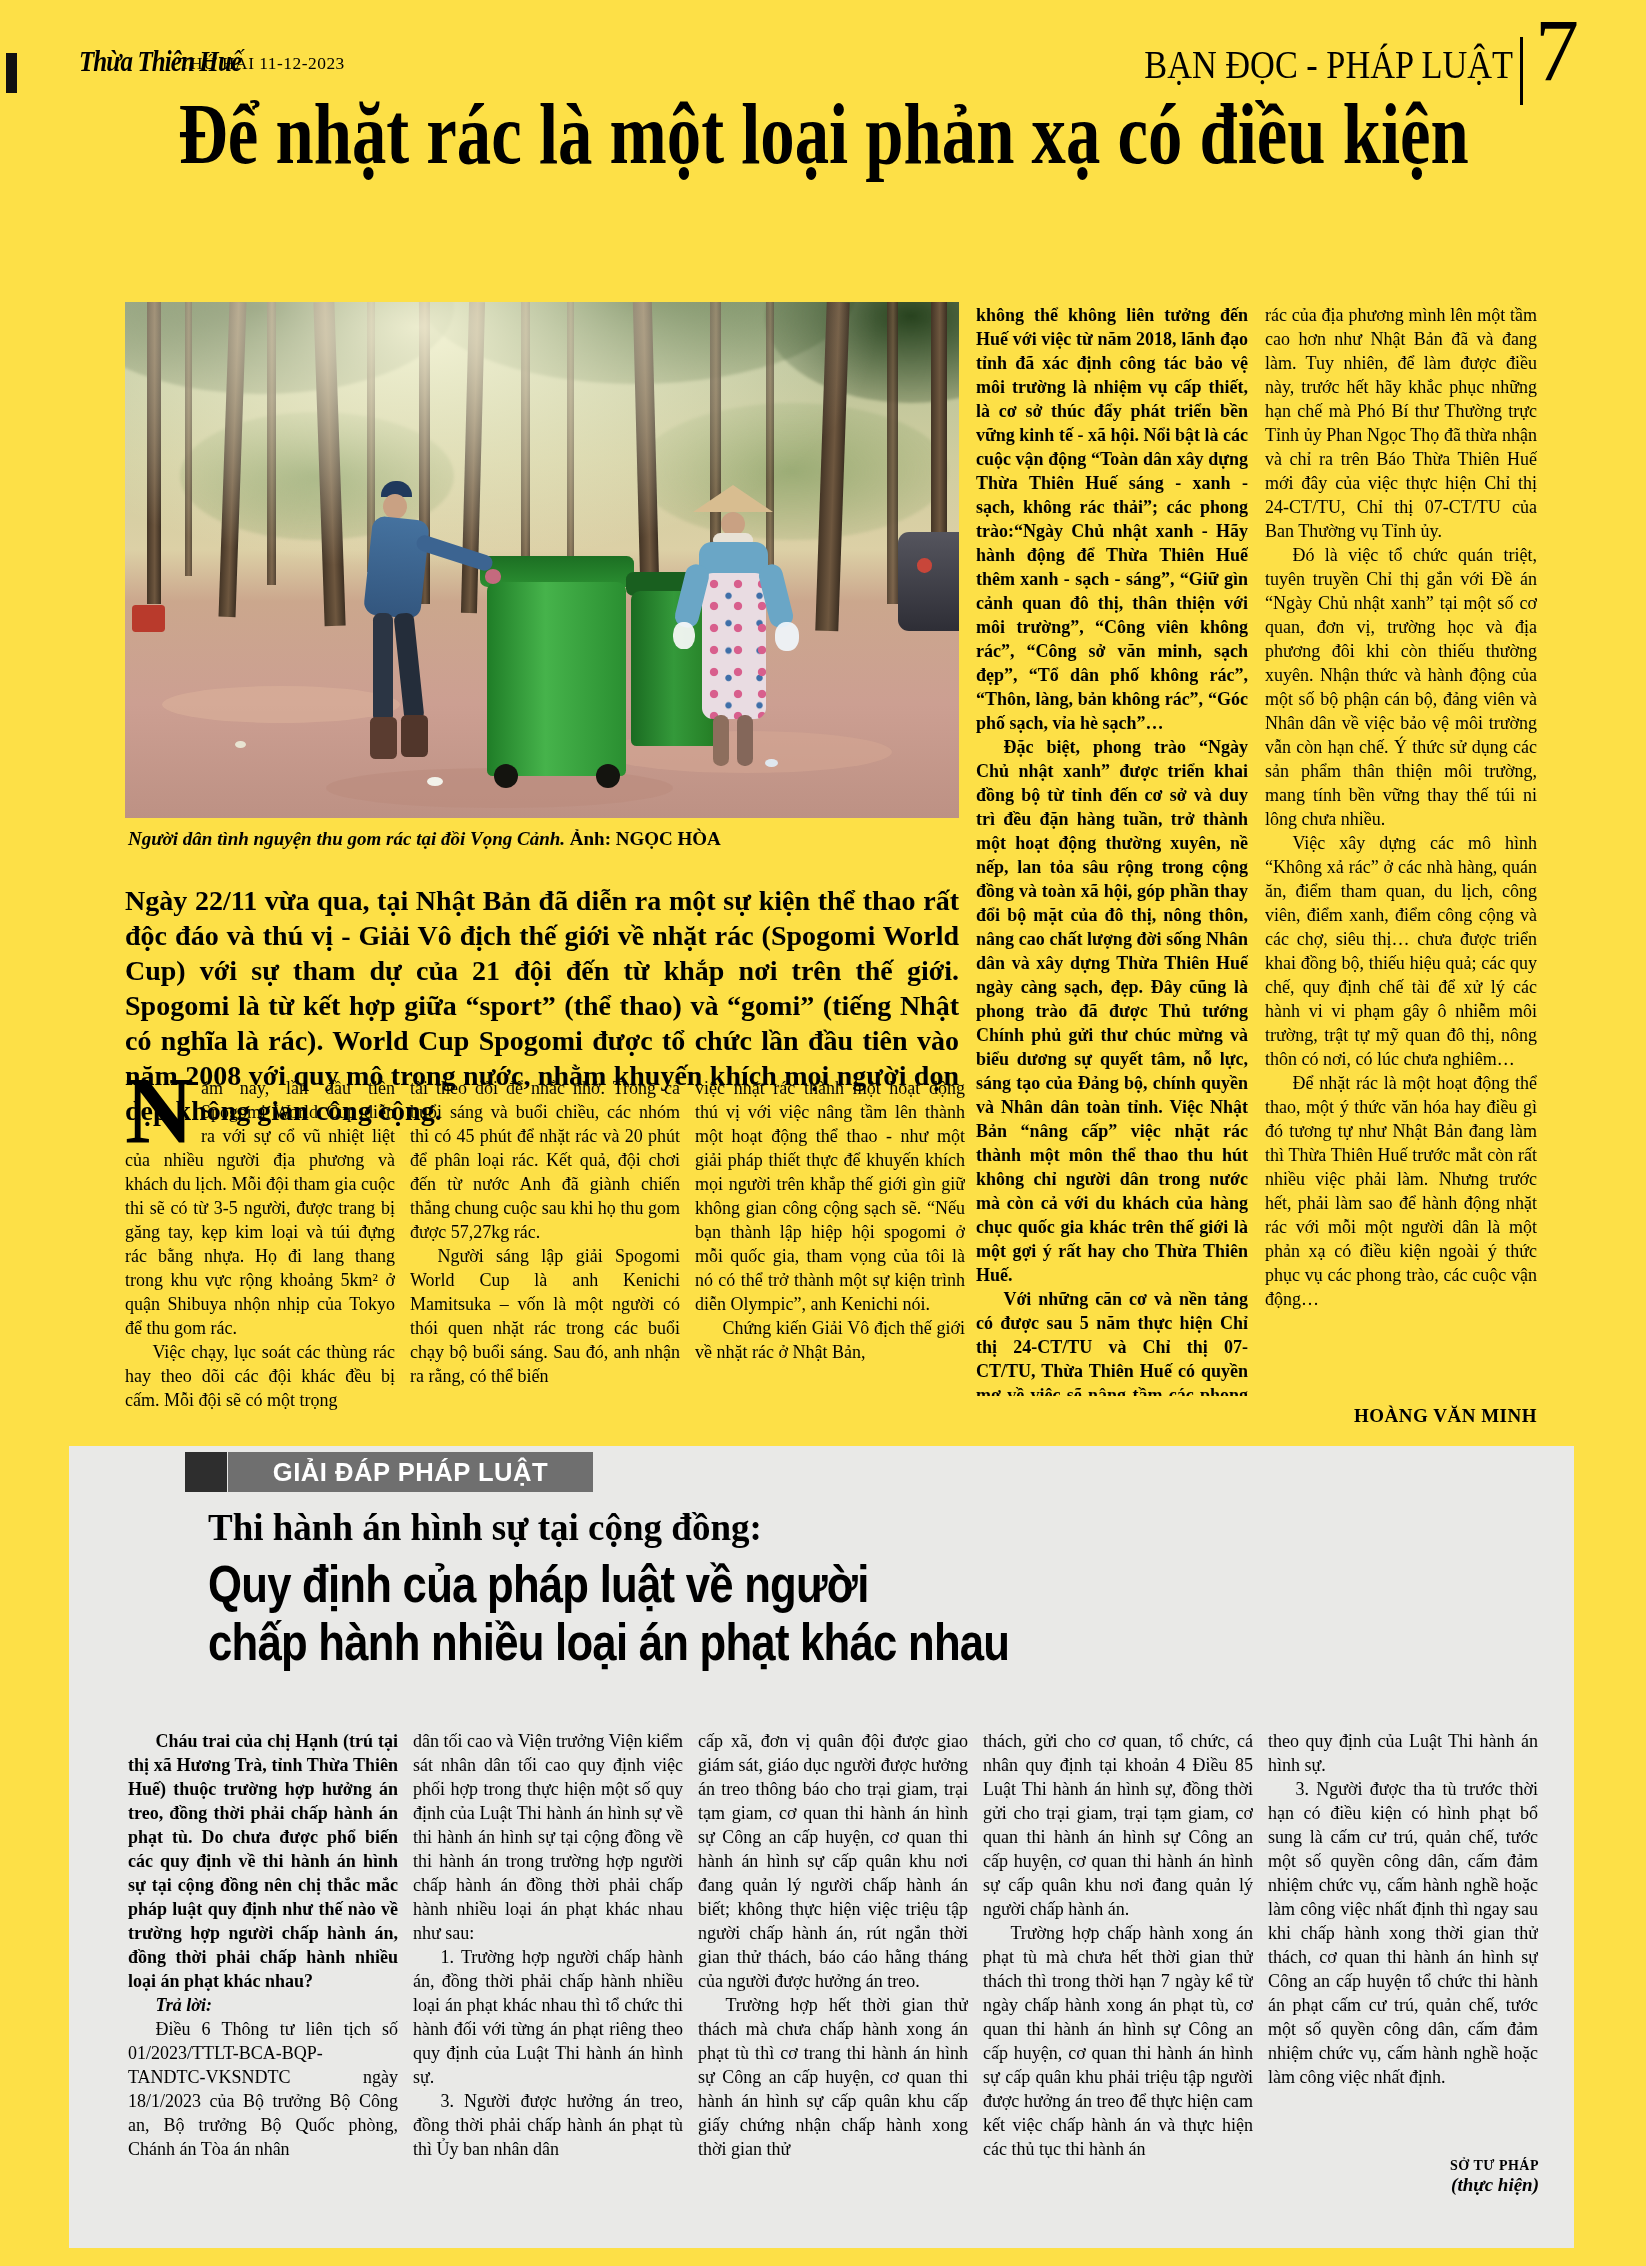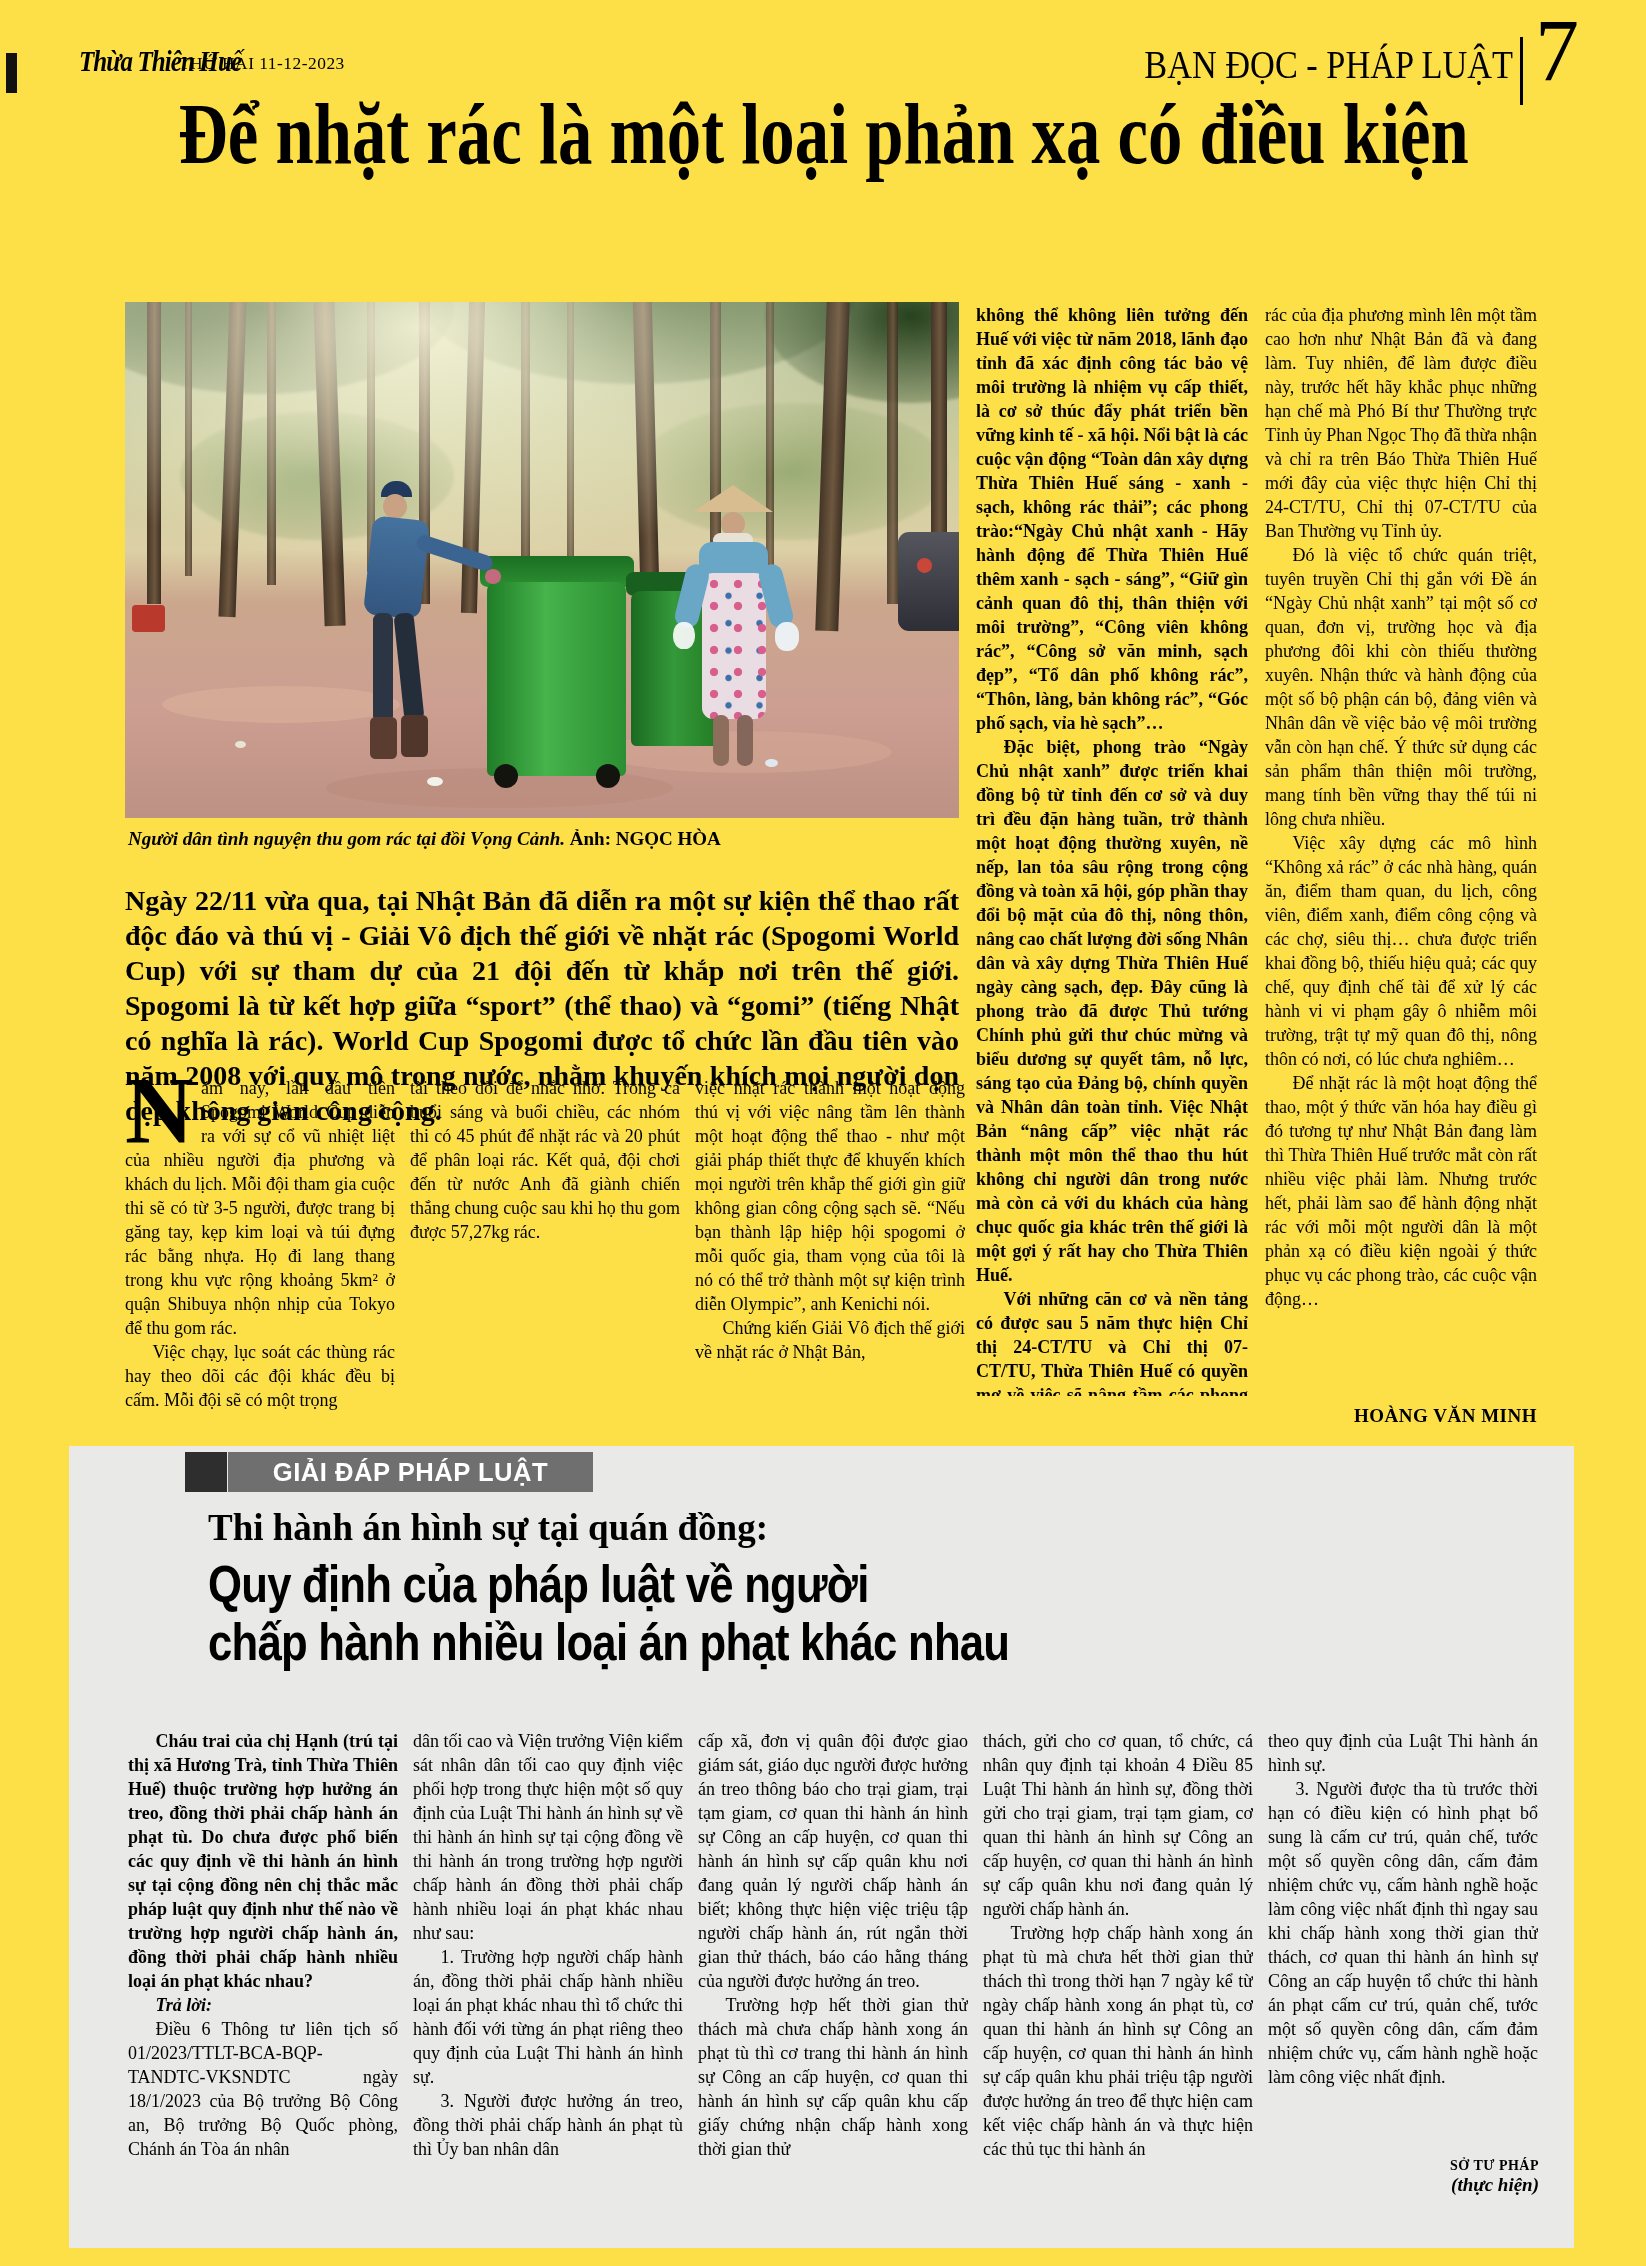--- a/index.html
+++ b/index.html
@@ -154,20 +154,21 @@
   </div>
 
   <div class="lead">Ngày 22/11 vừa qua, tại Nhật Bản đã diễn ra một sự kiện thể thao rất độc đáo và thú vị - Giải Vô địch thế giới về nhặt rác (Spogomi World Cup) với sự tham dự của 21 đội đến từ khắp nơi trên thế giới. Spogomi là từ kết hợp giữa “sport” (thể thao) và “gomi” (tiếng Nhật có nghĩa là rác). World Cup Spogomi được tổ chức lần đầu tiên vào năm 2008 với quy mô trong nước, nhằm khuyến khích mọi người dọn dẹp không gian công cộng.</div>
 
   <div class="col short" style="left:125px;">
     <p><span class="dropcap">N</span><span>ăm nay, lần đầu tiên Spogomi World Cup diễn ra với sự cổ vũ nhiệt liệt của nhiều người địa phương và khách du lịch. Mỗi đội tham gia cuộc thi sẽ có từ 3-5 người, được trang bị găng tay, kẹp kim loại và túi đựng rác bằng nhựa. Họ đi lang thang trong khu vực rộng khoảng 5km² ở quận Shibuya nhộn nhịp của Tokyo để thu gom rác.</span></p>
     <p class="ind">Việc chạy, lục soát các thùng rác hay theo dõi các đội khác đều bị cấm. Mỗi đội sẽ có một trọng</p>
   </div>
   <div class="col short" style="left:410px;">
     <p>tài theo dõi để nhắc nhở. Trong cả buổi sáng và buổi chiều, các nhóm thi có 45 phút để nhặt rác và 20 phút để phân loại rác. Kết quả, đội chơi đến từ nước Anh đã giành chiến thắng chung cuộc sau khi họ thu gom được 57,27kg rác.</p>
+    <p class="ind">Người sáng lập giải Spogomi World Cup là anh Kenichi Mamitsuka – vốn là một người có thói quen nhặt rác trong các buổi chạy bộ buổi sáng. Sau đó, anh nhận ra rằng, có thể biến</p>
   </div>
   <div class="col short" style="left:695px;">
     <p>việc nhặt rác thành một hoạt động thú vị với việc nâng tầm lên thành một hoạt động thể thao - như một giải pháp thiết thực để khuyến khích mọi người trên khắp thế giới gìn giữ không gian công cộng sạch sẽ. “Nếu bạn thành lập hiệp hội spogomi ở mỗi quốc gia, tham vọng của tôi là nó có thể trở thành một sự kiện trình diễn Olympic”, anh Kenichi nói.</p>
     <p class="ind">Chứng kiến Giải Vô địch thế giới về nhặt rác ở Nhật Bản,</p>
   </div>
   <div class="col long" style="left:976px;font-weight:bold;">
     <p>không thể không liên tưởng đến Huế với việc từ năm 2018, lãnh đạo tỉnh đã xác định công tác bảo vệ môi trường là nhiệm vụ cấp thiết, là cơ sở thúc đẩy phát triển bền vững kinh tế - xã hội. Nổi bật là các cuộc vận động “Toàn dân xây dựng Thừa Thiên Huế sáng - xanh - sạch, không rác thải”; các phong trào:“Ngày Chủ nhật xanh - Hãy hành động để Thừa Thiên Huế thêm xanh - sạch - sáng”, “Giữ gìn cảnh quan đô thị, thân thiện với môi trường”, “Công viên không rác”, “Công sở văn minh, sạch đẹp”, “Tổ dân phố không rác”, “Thôn, làng, bản không rác”, “Góc phố sạch, vỉa hè sạch”…</p>
     <p class="ind">Đặc biệt, phong trào “Ngày Chủ nhật xanh” được triển khai đồng bộ từ tỉnh đến cơ sở và duy trì đều đặn hàng tuần, trở thành một hoạt động thường xuyên, nề nếp, lan tỏa sâu rộng trong cộng đồng và toàn xã hội, góp phần thay đổi bộ mặt của đô thị, nông thôn, nâng cao chất lượng đời sống Nhân dân và xây dựng Thừa Thiên Huế ngày càng sạch, đẹp. Đây cũng là phong trào đã được Thủ tướng Chính phủ gửi thư chúc mừng và biểu dương sự quyết tâm, nỗ lực, sáng tạo của Đảng bộ, chính quyền và Nhân dân toàn tỉnh. Việc Nhật Bản “nâng cấp” việc nhặt rác thành một môn thể thao thu hút không chỉ người dân trong nước mà còn cả với du khách của hàng chục quốc gia khác trên thế giới là một gợi ý rất hay cho Thừa Thiên Huế.</p>
     <p class="ind">Với những căn cơ và nền tảng có được sau 5 năm thực hiện Chỉ thị 24-CT/TU và Chỉ thị 07-CT/TU, Thừa Thiên Huế có quyền mơ về việc sẽ nâng tầm các phong trào, các cuộc vận động về nhặt</p>
   </div>
@@ -175,21 +176,21 @@
     <p>rác của địa phương mình lên một tầm cao hơn như Nhật Bản đã và đang làm. Tuy nhiên, để làm được điều này, trước hết hãy khắc phục những hạn chế mà Phó Bí thư Thường trực Tỉnh ủy Phan Ngọc Thọ đã thừa nhận và chỉ ra trên Báo Thừa Thiên Huế mới đây của việc thực hiện Chỉ thị 24-CT/TU, Chỉ thị 07-CT/TU của Ban Thường vụ Tỉnh ủy.</p>
     <p class="ind">Đó là việc tổ chức quán triệt, tuyên truyền Chỉ thị gắn với Đề án “Ngày Chủ nhật xanh” tại một số cơ quan, đơn vị, trường học và địa phương đôi khi còn thiếu thường xuyên. Nhận thức và hành động của một số bộ phận cán bộ, đảng viên và Nhân dân về việc bảo vệ môi trường vẫn còn hạn chế. Ý thức sử dụng các sản phẩm thân thiện môi trường, mang tính bền vững thay thế túi ni lông chưa nhiều.</p>
     <p class="ind">Việc xây dựng các mô hình “Không xả rác” ở các nhà hàng, quán ăn, điểm tham quan, du lịch, công viên, điểm xanh, điểm công cộng và các chợ, siêu thị… chưa được triển khai đồng bộ, thiếu hiệu quả; các quy chế, quy định chế tài để xử lý các hành vi vi phạm gây ô nhiễm môi trường, trật tự mỹ quan đô thị, nông thôn có nơi, có lúc chưa nghiêm…</p>
     <p class="ind">Để nhặt rác là một hoạt động thể thao, một ý thức văn hóa hay điều gì đó tương tự như Nhật Bản đang làm thì Thừa Thiên Huế trước mắt còn rất nhiều việc phải làm. Nhưng trước hết, phải làm sao để hành động nhặt rác với mỗi một người dân là một phản xạ có điều kiện ngoài ý thức phục vụ các phong trào, các cuộc vận động…</p>
   </div>
   <div class="byline">HOÀNG VĂN MINH</div>
 
   <div class="greybox"></div>
   <div class="label-square"></div>
   <div class="label-bar">GIẢI ĐÁP PHÁP LUẬT</div>
-  <div class="kicker">Thi hành án hình sự tại quán đồng:</div>
+  <div class="kicker">Thi hành án hình sự tại cộng đồng:</div>
   <div class="headline2">
     <div>Quy định của pháp luật về người</div>
     <div>chấp hành nhiều loại án phạt khác nhau</div>
   </div>
 
   <div class="col gcol" style="left:128px;">
     <p class="q-bold ind">Cháu trai của chị Hạnh (trú tại thị xã Hương Trà, tỉnh Thừa Thiên Huế) thuộc trường hợp hưởng án treo, đồng thời phải chấp hành án phạt tù. Do chưa được phổ biến các quy định về thi hành án hình sự tại cộng đồng nên chị thắc mắc pháp luật quy định như thế nào về trường hợp người chấp hành án, đồng thời phải chấp hành nhiều loại án phạt khác nhau?</p>
     <p class="ans-label ind">Trả lời:</p>
     <p class="ind">Điều 6 Thông tư liên tịch số 01/2023/TTLT-BCA-BQP-TANDTC-VKSNDTC ngày 18/1/2023 của Bộ trưởng Bộ Công an, Bộ trưởng Bộ Quốc phòng, Chánh án Tòa án nhân</p>
   </div>

